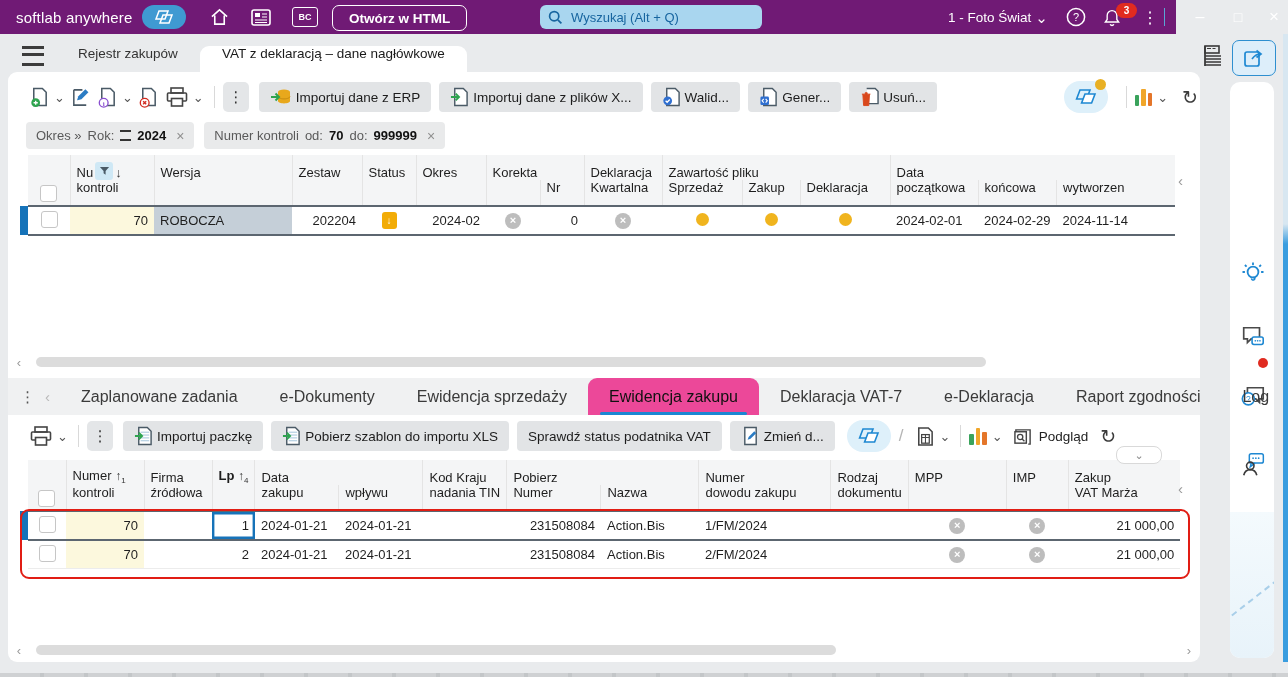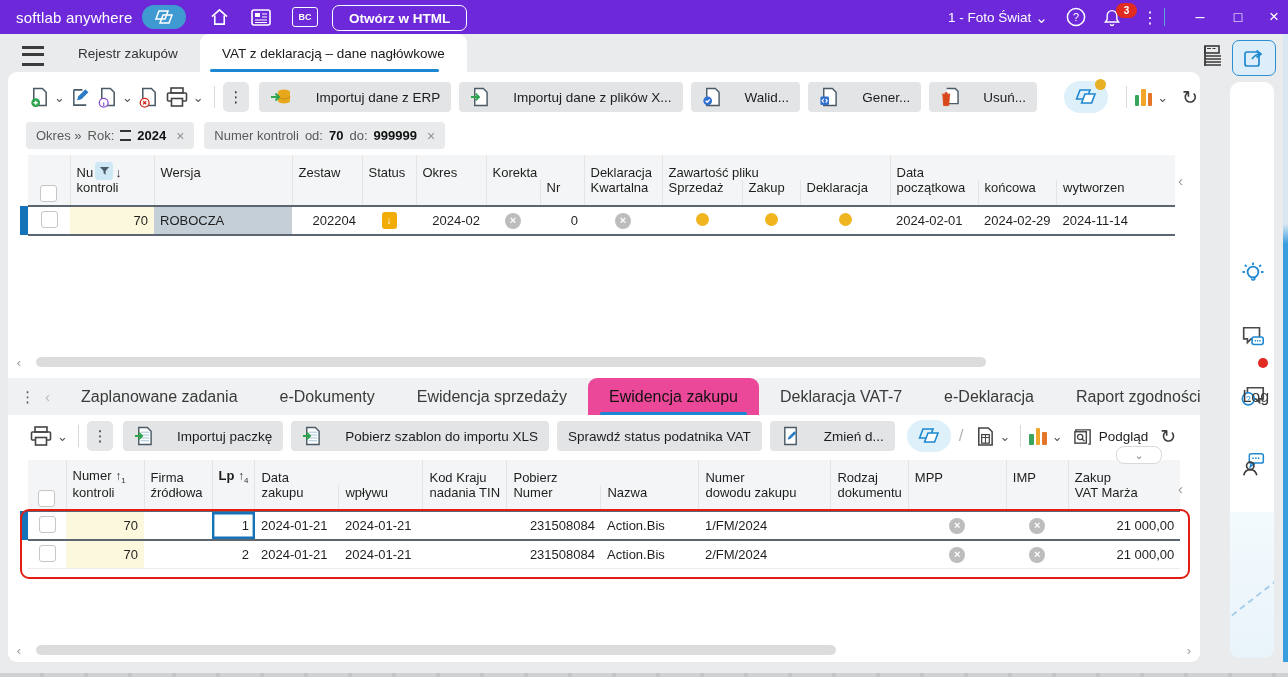--- a/index.html
+++ b/index.html
@@ -2,21 +2,21 @@
 <html><head>
 <meta charset="utf-8">
 <style>
   html,body{margin:0;padding:0}
   body{width:1288px;height:677px;position:relative;overflow:hidden;
        font-family:"Liberation Sans",sans-serif;background:#e9ebed;color:#1f1f1f;font-size:13px;}
   .abs{position:absolute}
   svg{display:block}
 
   
-  .titlebar{position:absolute;top:0;left:0;width:1288px;height:34px;background:#6d28d9;color:#fff;}
+  .titlebar{position:absolute;top:0;left:0;width:1176px;height:34px;background:#701a75;color:#fff;}
   .tb-item{position:absolute;top:0;height:34px;display:flex;align-items:center;}
   .brand{left:16px;font-size:15px;letter-spacing:.2px}
   .pillicon{left:142px}
   .pillicon .pill{width:44px;height:24px;border-radius:12px;background:#3f9ad2;display:flex;align-items:center;justify-content:center}
   .tb-ic{width:30px;justify-content:center}
   .bc-badge{width:24px;height:18px;border:1.5px solid #fff;border-radius:3px;font-size:9px;font-weight:bold;display:flex;align-items:center;justify-content:center}
   .openhtml{left:332px;height:24px;top:5px;border:1.6px solid #fff;border-radius:7px;padding:0 16px;font-weight:bold;font-size:13.5px;display:flex;align-items:center;background:transparent;color:#fff;cursor:default}
   .searchbox{left:540px;top:5px;height:24px;width:206px;background:#a9d6ef;border-radius:6px;display:flex;align-items:center;padding:0 8px;gap:6px}
   .searchbox input{border:none;outline:none;background:transparent;color:#17659f;font-size:13px;width:160px;font-family:"Liberation Sans",sans-serif}
   .searchbox input::placeholder{color:#17659f;opacity:1}
@@ -29,21 +29,21 @@
   .tbsep{left:1164px;top:8px;width:1px;height:18px;background:#5aa6d4}
   .winmin{left:1186px;width:28px;justify-content:center;font-size:16px}
   .winmax{left:1224px;width:28px;justify-content:center;font-size:14px}
   .winclose{left:1260px;width:28px;justify-content:center;font-size:17px}
 
   
   .tabrow{position:absolute;top:34px;left:0;width:1288px;height:38px;background:#e9ebed}
   .hamb{position:absolute;left:22px;top:12px;width:22px;height:14px;border-top:3px solid #3c3c3c;border-bottom:3px solid #3c3c3c;cursor:pointer}
   .hamb:before{content:"";position:absolute;left:0;top:3.5px;width:22px;height:3px;background:#3c3c3c}
   .tab-inactive{position:absolute;left:60px;top:0;height:38px;display:flex;align-items:center;padding:0 18px;color:#333;font-size:13.5px;cursor:pointer}
-  .tab-active{position:absolute;left:200px;top:0;height:38px;background:#fff;border-radius:9px 9px 0 0;display:flex;align-items:center;padding:0 22px;font-size:13.5px;color:#1a1a1a;cursor:pointer}
+  .tab-active{position:absolute;left:200px;top:12px;height:38px;background:#fff;border-radius:9px 9px 0 0;display:flex;padding:0 22px;font-size:13.5px;color:#1a1a1a;cursor:pointer}
   .tab-active:after{content:"";position:absolute;left:10px;right:28px;bottom:0;height:3px;background:#1b87d2;border-radius:2px}
 
   
   .side-top-ic{position:absolute;left:1203px;top:44px;cursor:pointer}
   .sharebtn{position:absolute;left:1232px;top:40px;width:42px;height:34px;border:1.6px solid #2e8fd0;background:#ddeefa;border-radius:7px;display:flex;align-items:center;justify-content:center;cursor:pointer}
   .sidepanel{position:absolute;left:1230px;top:82px;width:44px;height:576px;background:#fff;border-radius:10px;overflow:hidden}
   .sidepanel .lower{position:absolute;left:0;right:0;top:430px;bottom:0;background:linear-gradient(180deg,#f4fafd,#e8f3fa)}
   .sidepanel .dash{position:absolute;left:-18px;top:505px;width:110px;border-top:2px dashed #a9cfe9;transform:rotate(-38deg)}
   .sp-ic{position:absolute;left:10px;cursor:pointer}
   .reddot{position:absolute;left:30px;top:366px;width:10px;height:10px;border-radius:50%;background:#e02b20}
@@ -52,21 +52,21 @@
   
   .mainpanel{position:absolute;left:8px;top:72px;width:1192px;height:590px;background:#fff;border-radius:9px;}
 
   
   .ttool{position:absolute;left:0;width:1192px;display:flex;align-items:center;}
   .tool1{top:6px;height:38px;padding-left:18px}
   .iconbtn{display:flex;align-items:center;justify-content:center;height:30px;padding:0 3px;cursor:pointer}
   .chev{color:#555;font-size:13px;margin:0 2px 0 1px;cursor:pointer}
   .vsep{width:1px;height:22px;background:#d9d9d9;margin:0 8px}
   .kebabbox{width:26px;height:30px;border-radius:5px;background:#e4e6e8;display:flex;align-items:center;justify-content:center;font-size:15px;color:#333;margin-right:10px;cursor:pointer}
-  .gbtn{height:30px;background:#e2e4e6;border-radius:4px;display:flex;align-items:center;gap:24px;padding:0 11px;margin-right:8px;font-size:13.5px;color:#1d1d1d;white-space:nowrap;cursor:pointer}
+  .gbtn{height:30px;background:#e2e4e6;border-radius:4px;display:flex;align-items:center;gap:4px;padding:0 11px;margin-right:8px;font-size:13.5px;color:#1d1d1d;white-space:nowrap;cursor:pointer}
   .toggle{width:44px;height:32px;border-radius:16px;background:#def0fa;display:flex;align-items:center;justify-content:center;position:relative;cursor:pointer}
   .toggle .ydot{position:absolute;right:2px;top:-2px;width:11px;height:11px;border-radius:50%;background:#e8b024}
   .chartic{display:flex;align-items:flex-end;gap:2px;height:18px;cursor:pointer}
   .chartic i{display:block;width:4.5px;border-radius:1px}
   .refresh{font-size:19px;color:#3c3c3c;cursor:pointer}
   .spacer{flex:1}
 
   
   .chips{position:absolute;left:18px;top:50px;display:flex;gap:10px}
   .chip{height:27px;background:#e9eaeb;border-radius:4px;display:flex;align-items:center;gap:6px;padding:0 10px;color:#5a5a5a;font-size:13px}
@@ -149,20 +149,29 @@
         <rect x="1" y="1" width="18" height="15" rx="2" fill="none" stroke="#fff" stroke-width="1.6"></rect>
         <rect x="4" y="4" width="5" height="4" fill="#fff"></rect>
         <path d="M11 5h5M11 8h5M4 11h12M4 13.5h12" stroke="#fff" stroke-width="1.2"></path>
       </svg>
   </div>
   <div class="tb-item tb-ic" style="left:290px">
     <span class="bc-badge">BC</span>
   </div>
   <div class="tb-item openhtml">
     <span>Otwórz w HTML</span>
+  </div>
+  <div class="tb-item searchbox">
+    <span>
+      <svg width="15" height="15" viewBox="0 0 15 15">
+          <circle cx="6.2" cy="6.2" r="4.6" fill="none" stroke="#17659f" stroke-width="1.7"></circle>
+          <path d="M9.8 9.8l3.6 3.6" stroke="#17659f" stroke-width="1.7"></path>
+        </svg>
+    </span>
+    <input placeholder="Wyszukaj (Alt + Q)" style="">
   </div>
   <div class="tb-item company">
     <span>1 - Foto Świat</span>
     <span class="tb-glyph">⌄</span>
   </div>
   <div class="tb-item helpicon">
     <svg width="20" height="20" viewBox="0 0 20 20">
         <circle cx="10" cy="10" r="8.6" fill="none" stroke="#fff" stroke-width="1.5"></circle>
         <text x="10" y="14" text-anchor="middle" font-size="11" fill="#fff" font-family="Liberation Sans">?</text>
       </svg>

